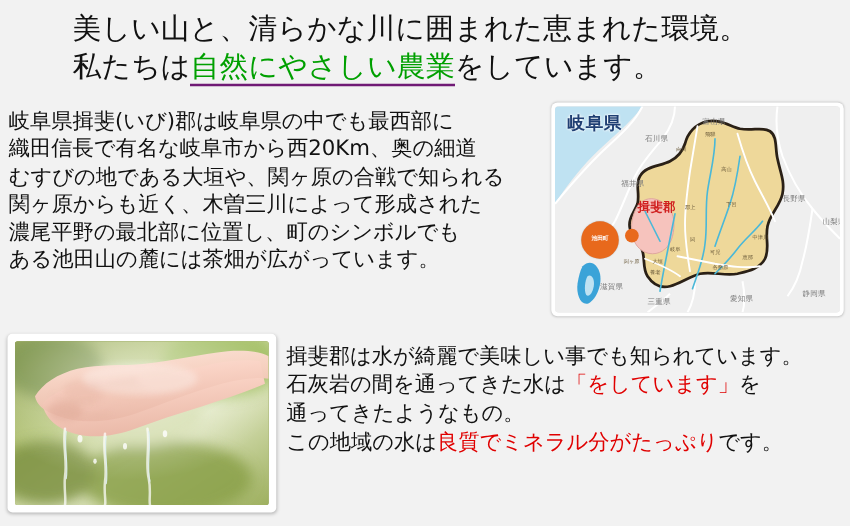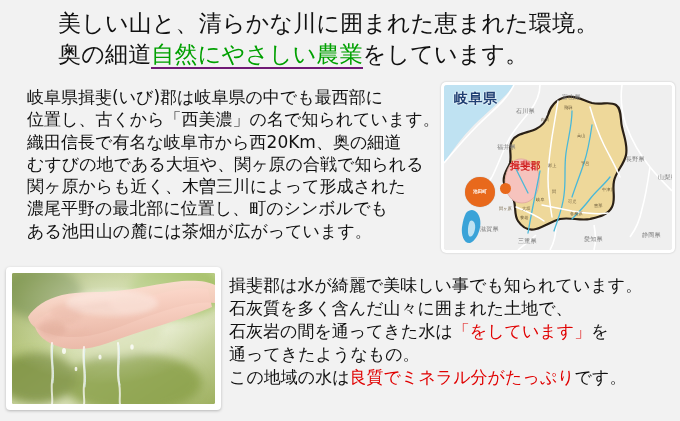--- a/index.html
+++ b/index.html
@@ -45,21 +45,20 @@
   .intro-text {
     position: absolute;
     left: 7px;
     top: 86px;
     width: 430px;
     color: #111111;
     font-size: 17px;
     line-height: 22.3px;
     letter-spacing: 0px;
     white-space: nowrap;
-    margin-left: 20px;
   }
   .intro-text .ln { display: block; }
 
   
   .map-frame {
     position: absolute;
     left: 441px;
     top: 82px;
     width: 234px;
     height: 171px;
@@ -176,26 +175,25 @@
   .water-text .ln { display: block; }
   .hl-red { color: #e00000; }
 </style>
 </head>
 <body>
 
 <div id="page">
 
   <div class="header">
     <span class="ln">美しい山と、清らかな川に囲まれた恵まれた環境。</span>
-    <span class="ln"><span>奥の細道</span><span class="hl-green">自然にやさしい農業</span><span>をしています。</span></span>
+    <span class="ln"><span>私たちは</span><span class="hl-green">自然にやさしい農業</span><span>をしています。</span></span>
   </div>
 
   <div class="intro-text">
     <span class="ln">岐阜県揖斐(いび)郡は岐阜県の中でも最西部に</span>
-    <span class="ln">位置し、古くから「西美濃」の名で知られています。</span>
     <span class="ln">織田信長で有名な岐阜市から西20Km、奥の細道</span>
     <span class="ln">むすびの地である大垣や、関ヶ原の合戦で知られる</span>
     <span class="ln">関ヶ原からも近く、木曽三川によって形成された</span>
     <span class="ln">濃尾平野の最北部に位置し、町のシンボルでも</span>
     <span class="ln">ある池田山の麓には茶畑が広がっています。</span>
   </div>
 
   <div class="map-frame">
     <div class="map-canvas">
       <svg width="228" height="165" viewBox="0 0 228 165">
@@ -359,19 +357,18 @@
           <ellipse cx="88" cy="84" rx="1.6" ry="2.6"></ellipse>
           <ellipse cx="120" cy="74" rx="1.8" ry="2.8"></ellipse>
           <ellipse cx="64" cy="96" rx="1.4" ry="2.2"></ellipse>
         </g>
       </svg>
     </div>
   </div>
 
   <div class="water-text">
     <span class="ln">揖斐郡は水が綺麗で美味しい事でも知られています。</span>
-    <span class="ln">石灰質を多く含んだ山々に囲まれた土地で、</span>
     <span class="ln"><span>石灰岩の間を通ってきた水は</span><span class="hl-red">「をしています」</span><span>を</span></span>
     <span class="ln">通ってきたようなもの。</span>
     <span class="ln"><span>この地域の水は</span><span class="hl-red">良質でミネラル分がたっぷり</span><span>です。</span></span>
   </div>
 
 </div>
 
 </body></html>

